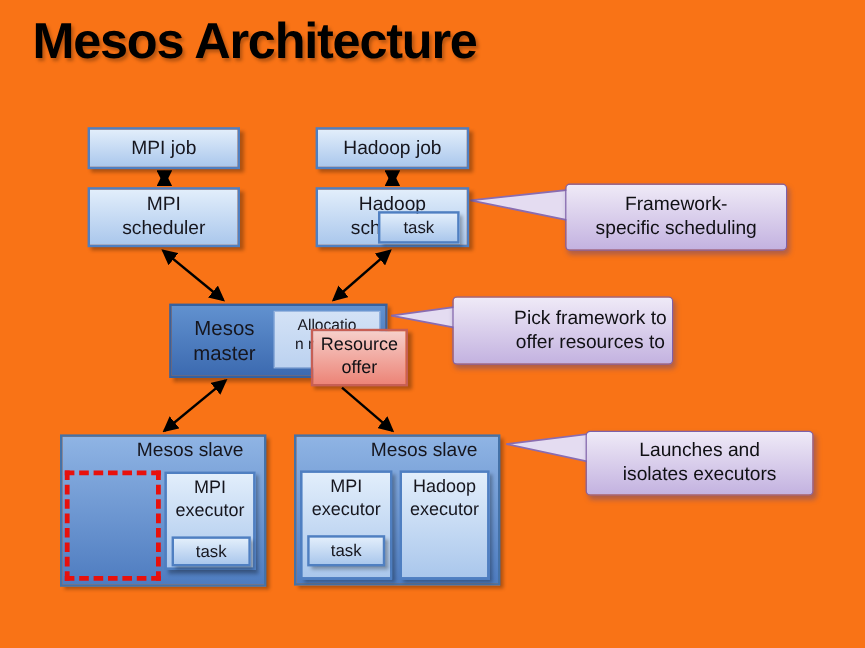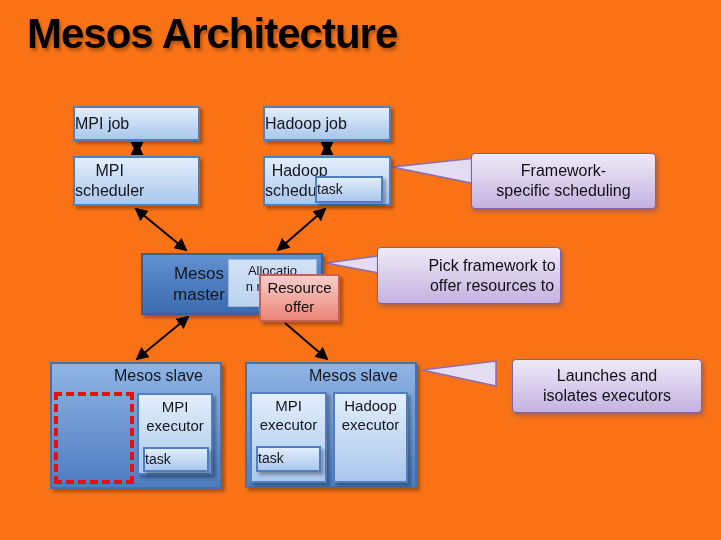--- a/index.html
+++ b/index.html
@@ -10,21 +10,21 @@
   #slide-title {
     position:absolute; left:27px; top:10px; font-size:42px; font-weight:bold;
     color:#000; letter-spacing:-1px; text-shadow:2px 3px 3px rgba(0,0,0,0.28);
     white-space:nowrap; z-index:2;
   }
   .lbl { white-space:pre-line; text-align:center; line-height:1.25; }
   .box {
     position:absolute; box-sizing:border-box;
     border:2px solid #4f7fc1;
     background:linear-gradient(#e2eefb, #aac7ec);
-    display:flex; align-items:center; 
+    display:flex; align-items:center; justify-content:center;
     box-shadow:3px 3px 3px rgba(0,0,0,0.30);
     z-index:3;
   }
   .slave {
     position:absolute; box-sizing:border-box;
     border:2px solid #4472a8;
     background:linear-gradient(#8fb4e4, #4e7cc0);
     box-shadow:3px 3px 3px rgba(0,0,0,0.30);
     z-index:2;
   }
@@ -33,21 +33,21 @@
     text-align:center; z-index:3;padding-left:45px;
   }
   .exec { flex-direction:column; justify-content:flex-start; padding-top:3px; font-size:15px; }
   .task { font-size:14px; z-index:4; }
   #master {
     position:absolute; box-sizing:border-box; left:141px; top:253px; width:182px; height:62px;
     border:2px solid #36619f; background:linear-gradient(#6191cf, #3c6ab0);
     box-shadow:3px 3px 3px rgba(0,0,0,0.30); z-index:2;
   }
   #master-label {
-    position:absolute; left:12px; top:0; width:88px; height:100%;
+    position:absolute; left:0; top:0; width:88px; height:100%;
     display:flex; align-items:center; justify-content:center; font-size:17px;
   }
   #alloc {
     position:absolute; box-sizing:border-box; left:228px; top:259px; width:89px; height:48px;
     border:1px solid #9ab7e0; background:linear-gradient(#d3e2f6, #bcd2f0);
     display:flex; align-items:flex-start; justify-content:center; padding-top:3px;
     font-size:13px; z-index:3;
   }
   #offer {
     position:absolute; box-sizing:border-box; left:259px; top:274px; width:81px; height:48px;
@@ -145,21 +145,21 @@
   </div>
 
   <div class="callout" style="left:471px;top:153px;width:185px;height:56px;">
     <span class="lbl">Framework-
 specific scheduling</span>
   </div>
   <div class="callout" style="left:377px;top:247px;width:184px;height:57px;padding-left:46px;">
     <span class="lbl">Pick framework to
 offer resources to</span>
   </div>
-  <div class="callout" style="left:512px;top:359px;width:190px;height:54px;">
+  <div class="callout" style="left:488px;top:359px;width:190px;height:54px;">
     <span class="lbl">Launches and
 isolates executors</span>
   </div>
 
   <svg id="arrows-svg" class="overlay" width="721" height="540">
     <defs>
       <marker id="ah" viewBox="0 0 10 10" refX="8.5" refY="5" markerWidth="6.5" markerHeight="6.5" orient="auto-start-reverse">
         <path d="M0,0 L10,5 L0,10 z" fill="#000"></path>
       </marker>
     </defs>

